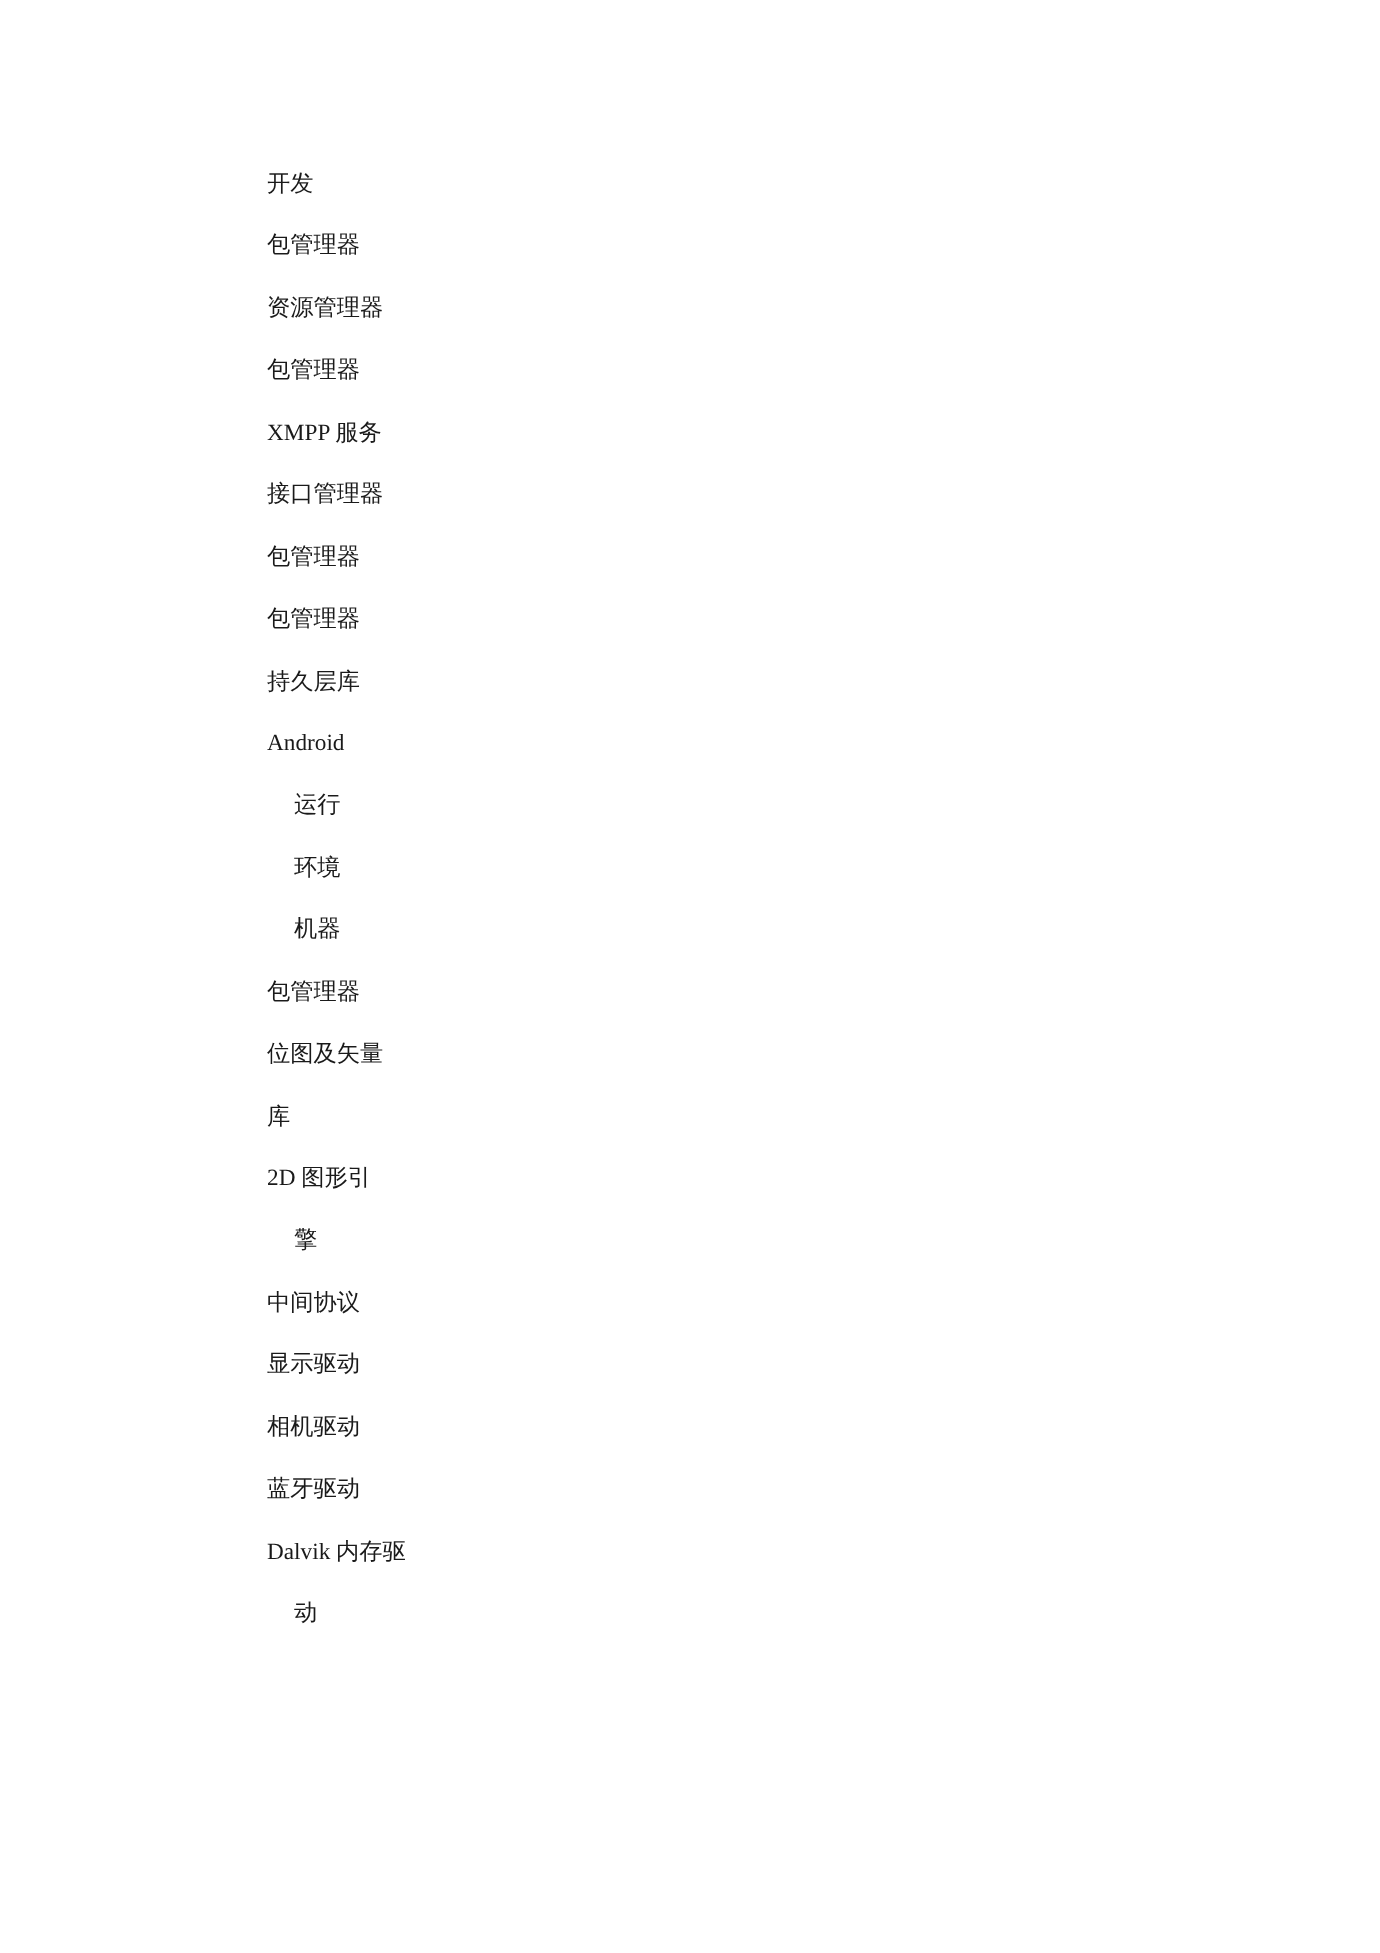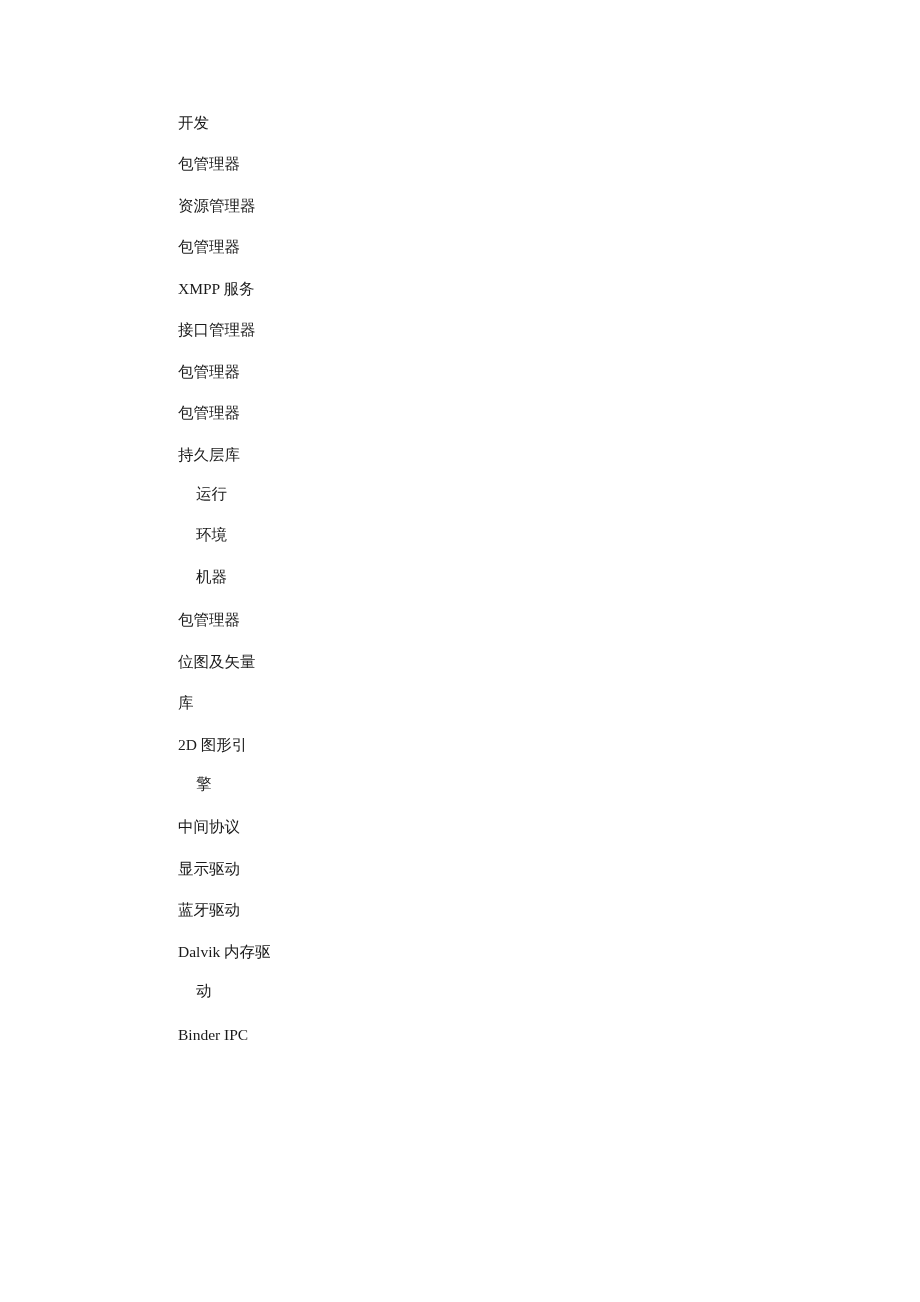--- a/index.html
+++ b/index.html
@@ -39,46 +39,46 @@
 
     .text-item {
       display: block;
       margin-bottom: 2px;
       font-size: 15.5px;
       color: #1a1a1a;
     }
 
     .text-item.indented {
       padding-left: 18px;
-      font-family: Liberation Mono, monospace;
     }
   </style>
 </head>
 <body>
 
 <div class="watermark"></div>
 
 <div class="content">
 
 <span class="text-item">开发</span>
     <span class="text-item">包管理器</span>
     <span class="text-item">资源管理器</span>
     <span class="text-item">包管理器</span>
     <span class="text-item">XMPP 服务</span>
     <span class="text-item">接口管理器</span>
     <span class="text-item">包管理器</span>
     <span class="text-item">包管理器</span>
     <span class="text-item">持久层库</span>
+    <span class="text-item">Android</span>
     <span class="text-item indented">运行</span>
     <span class="text-item indented">环境</span>
     <span class="text-item indented">机器</span>
     <span class="text-item">包管理器</span>
     <span class="text-item">位图及矢量</span>
     <span class="text-item">库</span>
     <span class="text-item">2D 图形引</span>
     <span class="text-item indented">擎</span>
     <span class="text-item">中间协议</span>
     <span class="text-item">显示驱动</span>
+    <span class="text-item">相机驱动</span>
     <span class="text-item">蓝牙驱动</span>
     <span class="text-item">Dalvik 内存驱</span>
     <span class="text-item indented">动</span>
-    <span class="text-item">Binder IPC</span>
   </div>
 
 </body></html>

